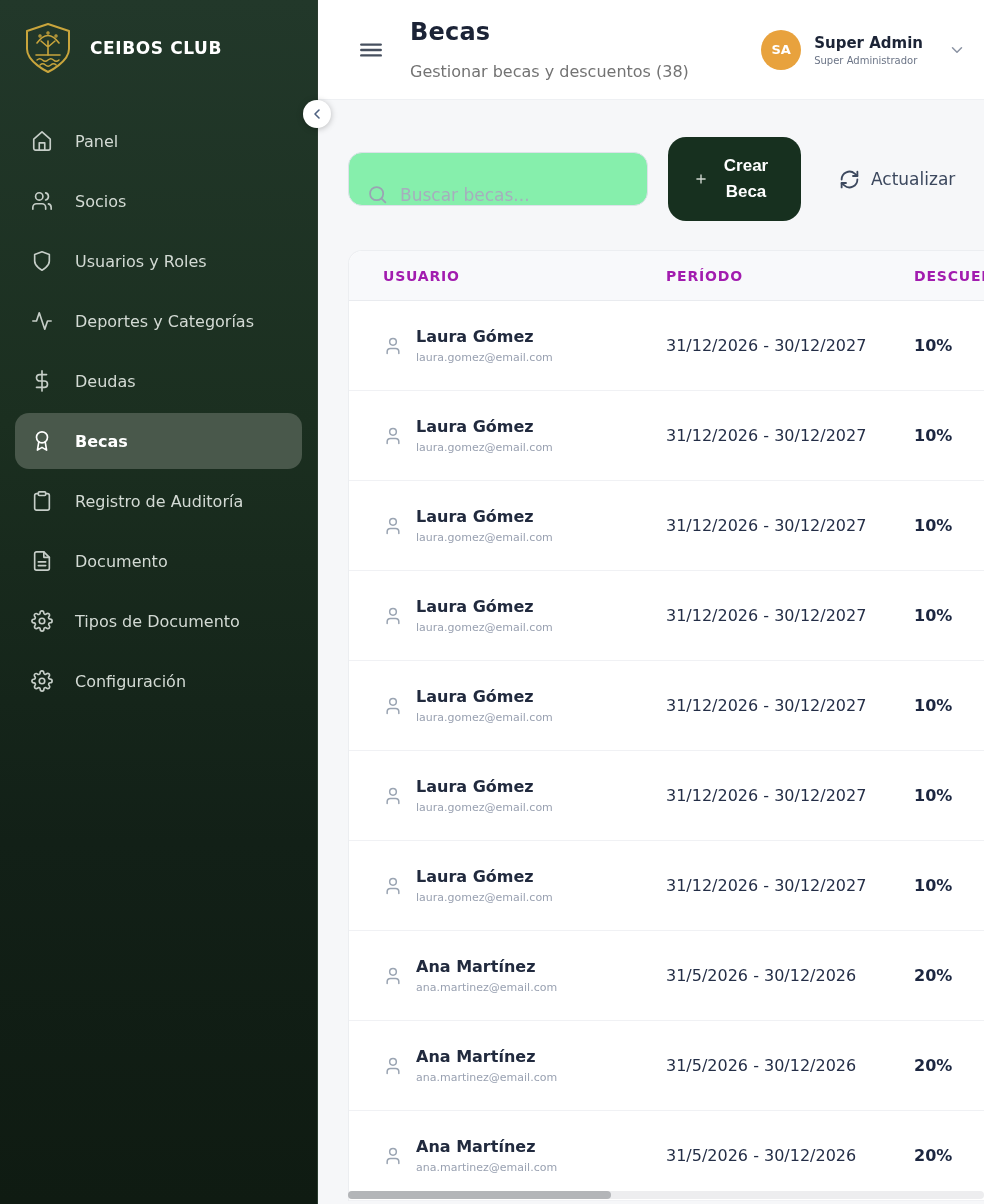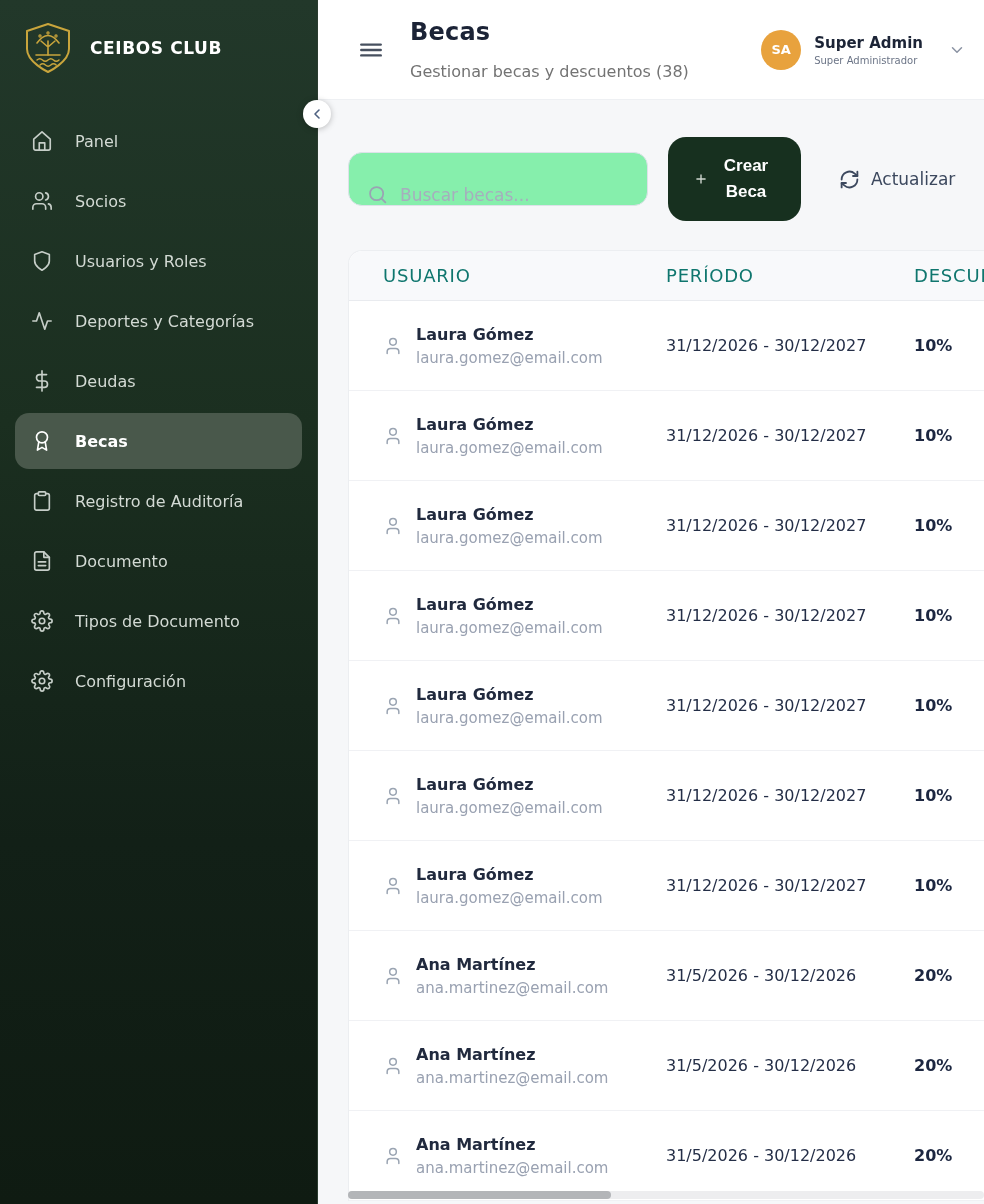--- a/index.html
+++ b/index.html
@@ -59,27 +59,27 @@
                              font-family:inherit; text-align:center; }
   .refresh-btn{ margin-left:38px; background:none; border:none; display:flex; align-items:center; gap:11px;
                 color:#3c485e; font-size:17px; font-weight:400; font-family:inherit; cursor:pointer; }
 
   
   .table-card{ margin:29px 0 0 30px; width:940px; background:#ffffff; border-radius:14px 14px 0 0;
                border:1px solid #eceef1; border-bottom:none; }
   .thead{ display:grid; grid-template-columns:283px 248px 1fr; align-items:center; height:50px;
           background:#f8f9fb; border-bottom:1px solid #e9ebef; padding-left:34px;
           border-radius:14px 14px 0 0; }
-  .th{ font-size:18px; font-weight:400; color:#0f766e; letter-spacing:.8px; }
+  .th{ font-size:14px; font-weight:700; color:#a21caf; letter-spacing:.8px; }
   .trow{ display:grid; grid-template-columns:283px 248px 1fr; align-items:center; height:90px;
          border-bottom:1px solid #f0f1f4; padding-left:34px; cursor:pointer; background:#ffffff; }
   .cell-user{ display:flex; align-items:center; gap:13px; }
   .user-icon{ color:#9aa4b2; flex:0 0 auto; }
   .row-name{ font-size:16px; font-weight:700; color:#212a3e; }
-  .row-email{ font-size:15px; color:#99a1b1; margin-top:5px; }
+  .row-email{ font-size:11px; color:#99a1b1; margin-top:5px; }
   .cell-period{ font-size:16px; font-weight:500; color:#242e47; }
   .cell-discount{ font-size:16px; font-weight:800; color:#1c2640; }
 
   
   .hscroll-track{ position:absolute; left:348px; top:1191px; width:636px; height:8px;
                   background:#ededef; border-radius:4px; z-index:4; }
   .hscroll-thumb{ position:absolute; left:0; top:0; width:263px; height:8px;
                   background:#b3b5b8; border-radius:4px; cursor:grab; }
 
   svg{ display:block; }

